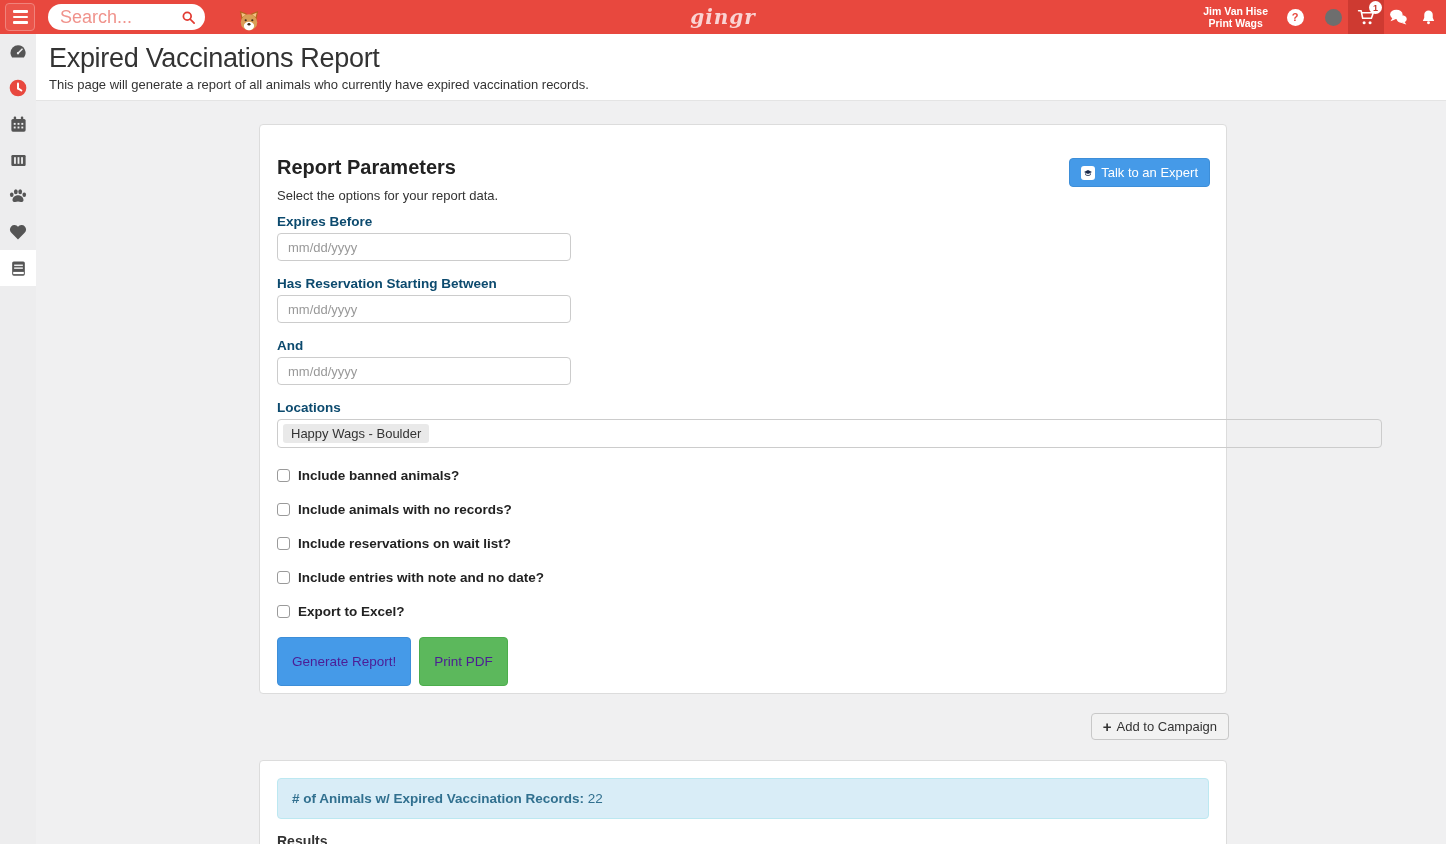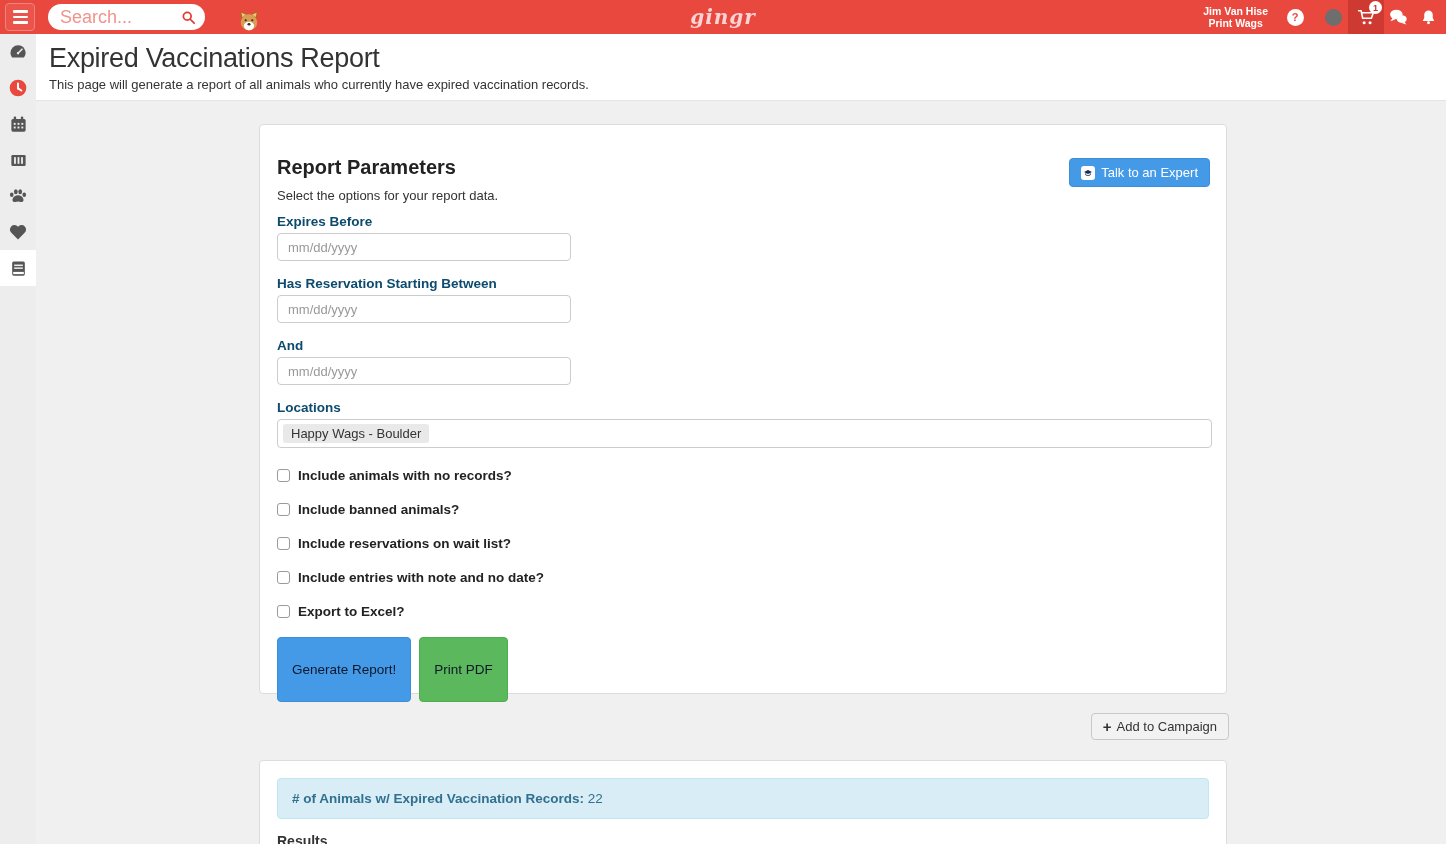--- a/index.html
+++ b/index.html
@@ -57,30 +57,30 @@
   .expert-btn { position:absolute; top:33px; right:16px; background:#459ae8; border:1px solid #3d8ed8;
     color:#fff; font-size:13px; border-radius:4px; padding:6px 11px; display:flex; align-items:center;
     gap:6px; cursor:pointer; font-family:inherit; }
   .expert-icon { width:14px; height:14px; background:#fff; border-radius:3px; display:flex;
     align-items:center; justify-content:center; }
 
   .field-label { font-size:13.5px; font-weight:bold; color:#0c4a6e; margin-bottom:4px; }
   .date-input { width:294px; height:28px; border:1px solid #ccc; border-radius:4px;
     padding:0 10px; font-size:13px; color:#333; font-family:inherit; outline:none; margin-bottom:15px; }
   .date-input::placeholder { color:#999; }
-  .loc-input { width:935px; height:29px; border:1px solid #ccc; border-radius:4px;
+  .loc-input { width:1105px; height:29px; border:1px solid #ccc; border-radius:4px;
     padding:0 5px; display:flex; align-items:center; margin-bottom:19px; cursor:text; }
   .loc-tag { background:#e9e9e9; border-radius:3px; padding:2px 8px; font-size:13px; color:#333; }
 
   .chk-row { display:flex; align-items:center; gap:8px; height:17px; margin-bottom:17px; cursor:pointer; }
   .chk-box { width:13px; height:13px; border:1px solid #9a9a9a; border-radius:3px; background:#fff; flex:0 0 auto; }
   .chk-label { font-size:13.5px; font-weight:bold; color:#222; }
 
   .btn-row { display:flex; gap:8px; margin-top:15px; }
-  .btn { border-radius:4px; font-size:13.5px; color:#0f172a; padding:24px 14px; cursor:pointer;
+  .btn { border-radius:4px; font-size:13.5px; color:#4c1d95; padding:16px 14px; cursor:pointer;
     font-family:inherit; border:1px solid transparent; }
   .btn-blue { background:#459ae8; border-color:#3d8ed8; }
   .btn-green { background:#5cb85c; border-color:#4cae4c;text-align:center; }
 
   .campaign-btn { position:absolute; top:713px; right:217px; height:27px; background:#f2f2f2;
     border:1px solid #c8c8c8; border-radius:4px; font-size:13px; color:#333; padding:0 11px;
     display:flex; align-items:center; gap:5px; cursor:pointer; font-family:inherit; }
   .plus-glyph { font-weight:bold; font-size:15px; line-height:1; }
 
   #card-results { left:259px; top:760px; width:968px; height:140px; }
@@ -291,25 +291,25 @@
       <div class="field-label">And</div>
       <input class="date-input" type="text" placeholder="mm/dd/yyyy" style="">
 
       <div class="field-label">Locations</div>
       <div class="loc-input">
         <span class="loc-tag">Happy Wags - Boulder</span>
       </div>
 
       <div class="chk-row">
         <span class="chk-box"></span>
+        <span class="chk-label">Include banned animals?</span>
+      </div>
+      <div class="chk-row">
+        <span class="chk-box"></span>
         <span class="chk-label">Include animals with no records?</span>
-      </div>
-      <div class="chk-row">
-        <span class="chk-box"></span>
-        <span class="chk-label">Include banned animals?</span>
       </div>
       <div class="chk-row">
         <span class="chk-box"></span>
         <span class="chk-label">Include reservations on wait list?</span>
       </div>
       <div class="chk-row">
         <span class="chk-box"></span>
         <span class="chk-label">Include entries with note and no date?</span>
       </div>
       <div class="chk-row">

